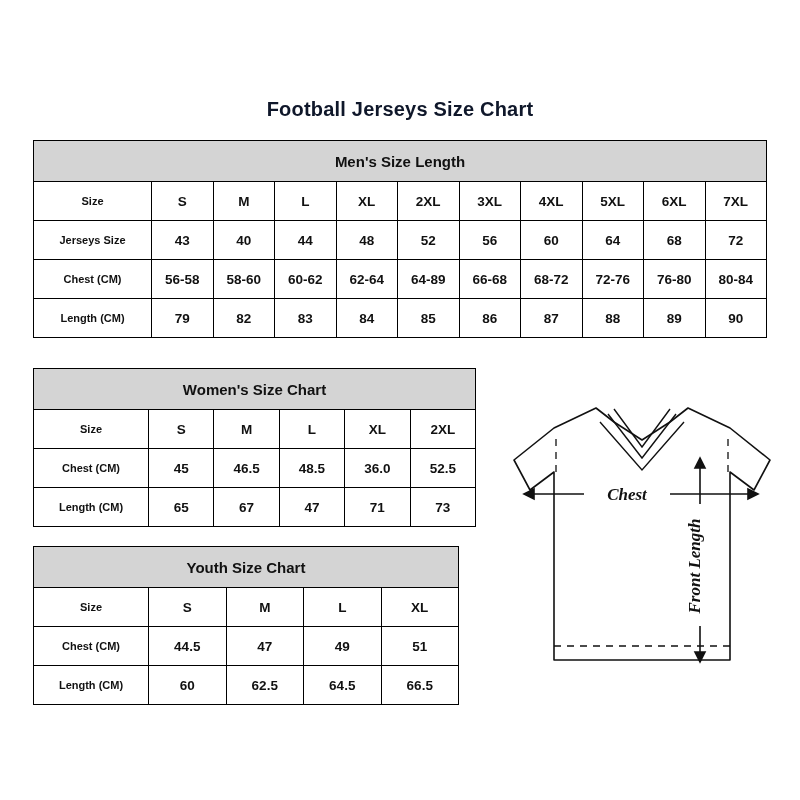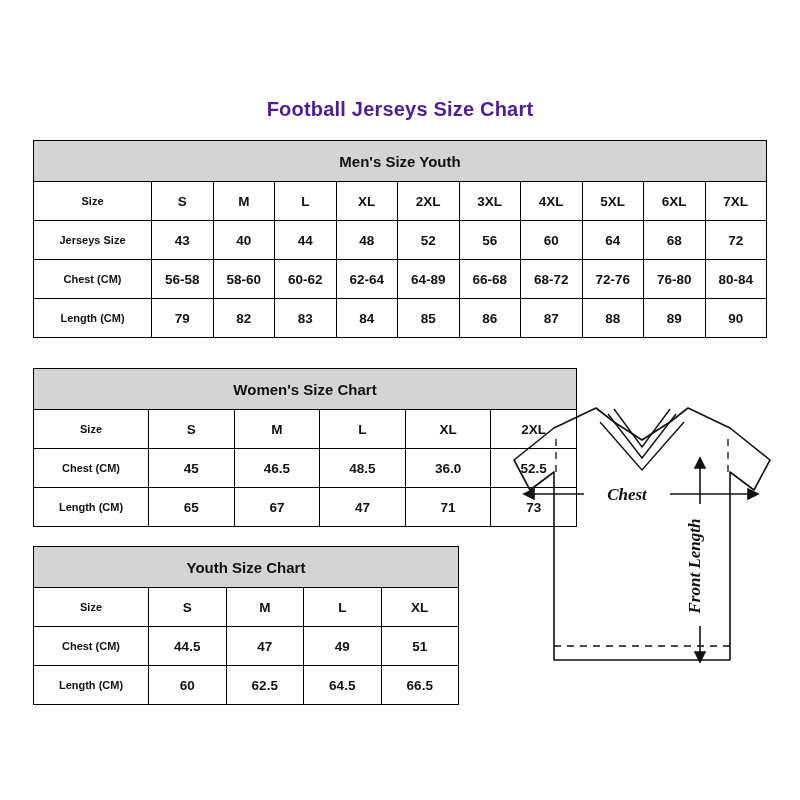--- a/index.html
+++ b/index.html
@@ -17,21 +17,21 @@
   }
 
   #page-title {
     position: absolute;
     top: 98px;
     left: 0;
     width: 800px;
     text-align: center;
     font-size: 20px;
     font-weight: bold;
-    color: #4c1d95;
+    color: #0f172a;
     letter-spacing: 0.2px;
   }
 
   .chart-table {
     position: absolute;
     border-collapse: collapse;
     table-layout: fixed;
   }
   .chart-table td,
   .chart-table th {
@@ -60,21 +60,21 @@
     top: 140px;
     left: 33px;
     width: 734px;
   }
   #mens-table col.labelcol { width: 118px; }
 
   
   #womens-table {
     top: 368px;
     left: 33px;
-    width: 544px;
+    width: 443px;
   }
   #womens-table col.labelcol { width: 115px; }
 
   
   #youth-table {
     top: 546px;
     left: 33px;
     width: 426px;
   }
   #youth-table col.labelcol { width: 115px; }
@@ -112,21 +112,21 @@
       <col>
       <col>
       <col>
       <col>
       <col>
       <col>
       <col>
   </colgroup>
   <tbody>
     <tr>
-      <td class="section-head" colspan="11">Men's Size Youth</td>
+      <td class="section-head" colspan="11">Men's Size Length</td>
     </tr>
     <tr>
       <td class="rowlabel">Size</td>
       <td>S</td>
       <td>M</td>
       <td>L</td>
       <td>XL</td>
       <td>2XL</td>
       <td>3XL</td>
       <td>4XL</td>

